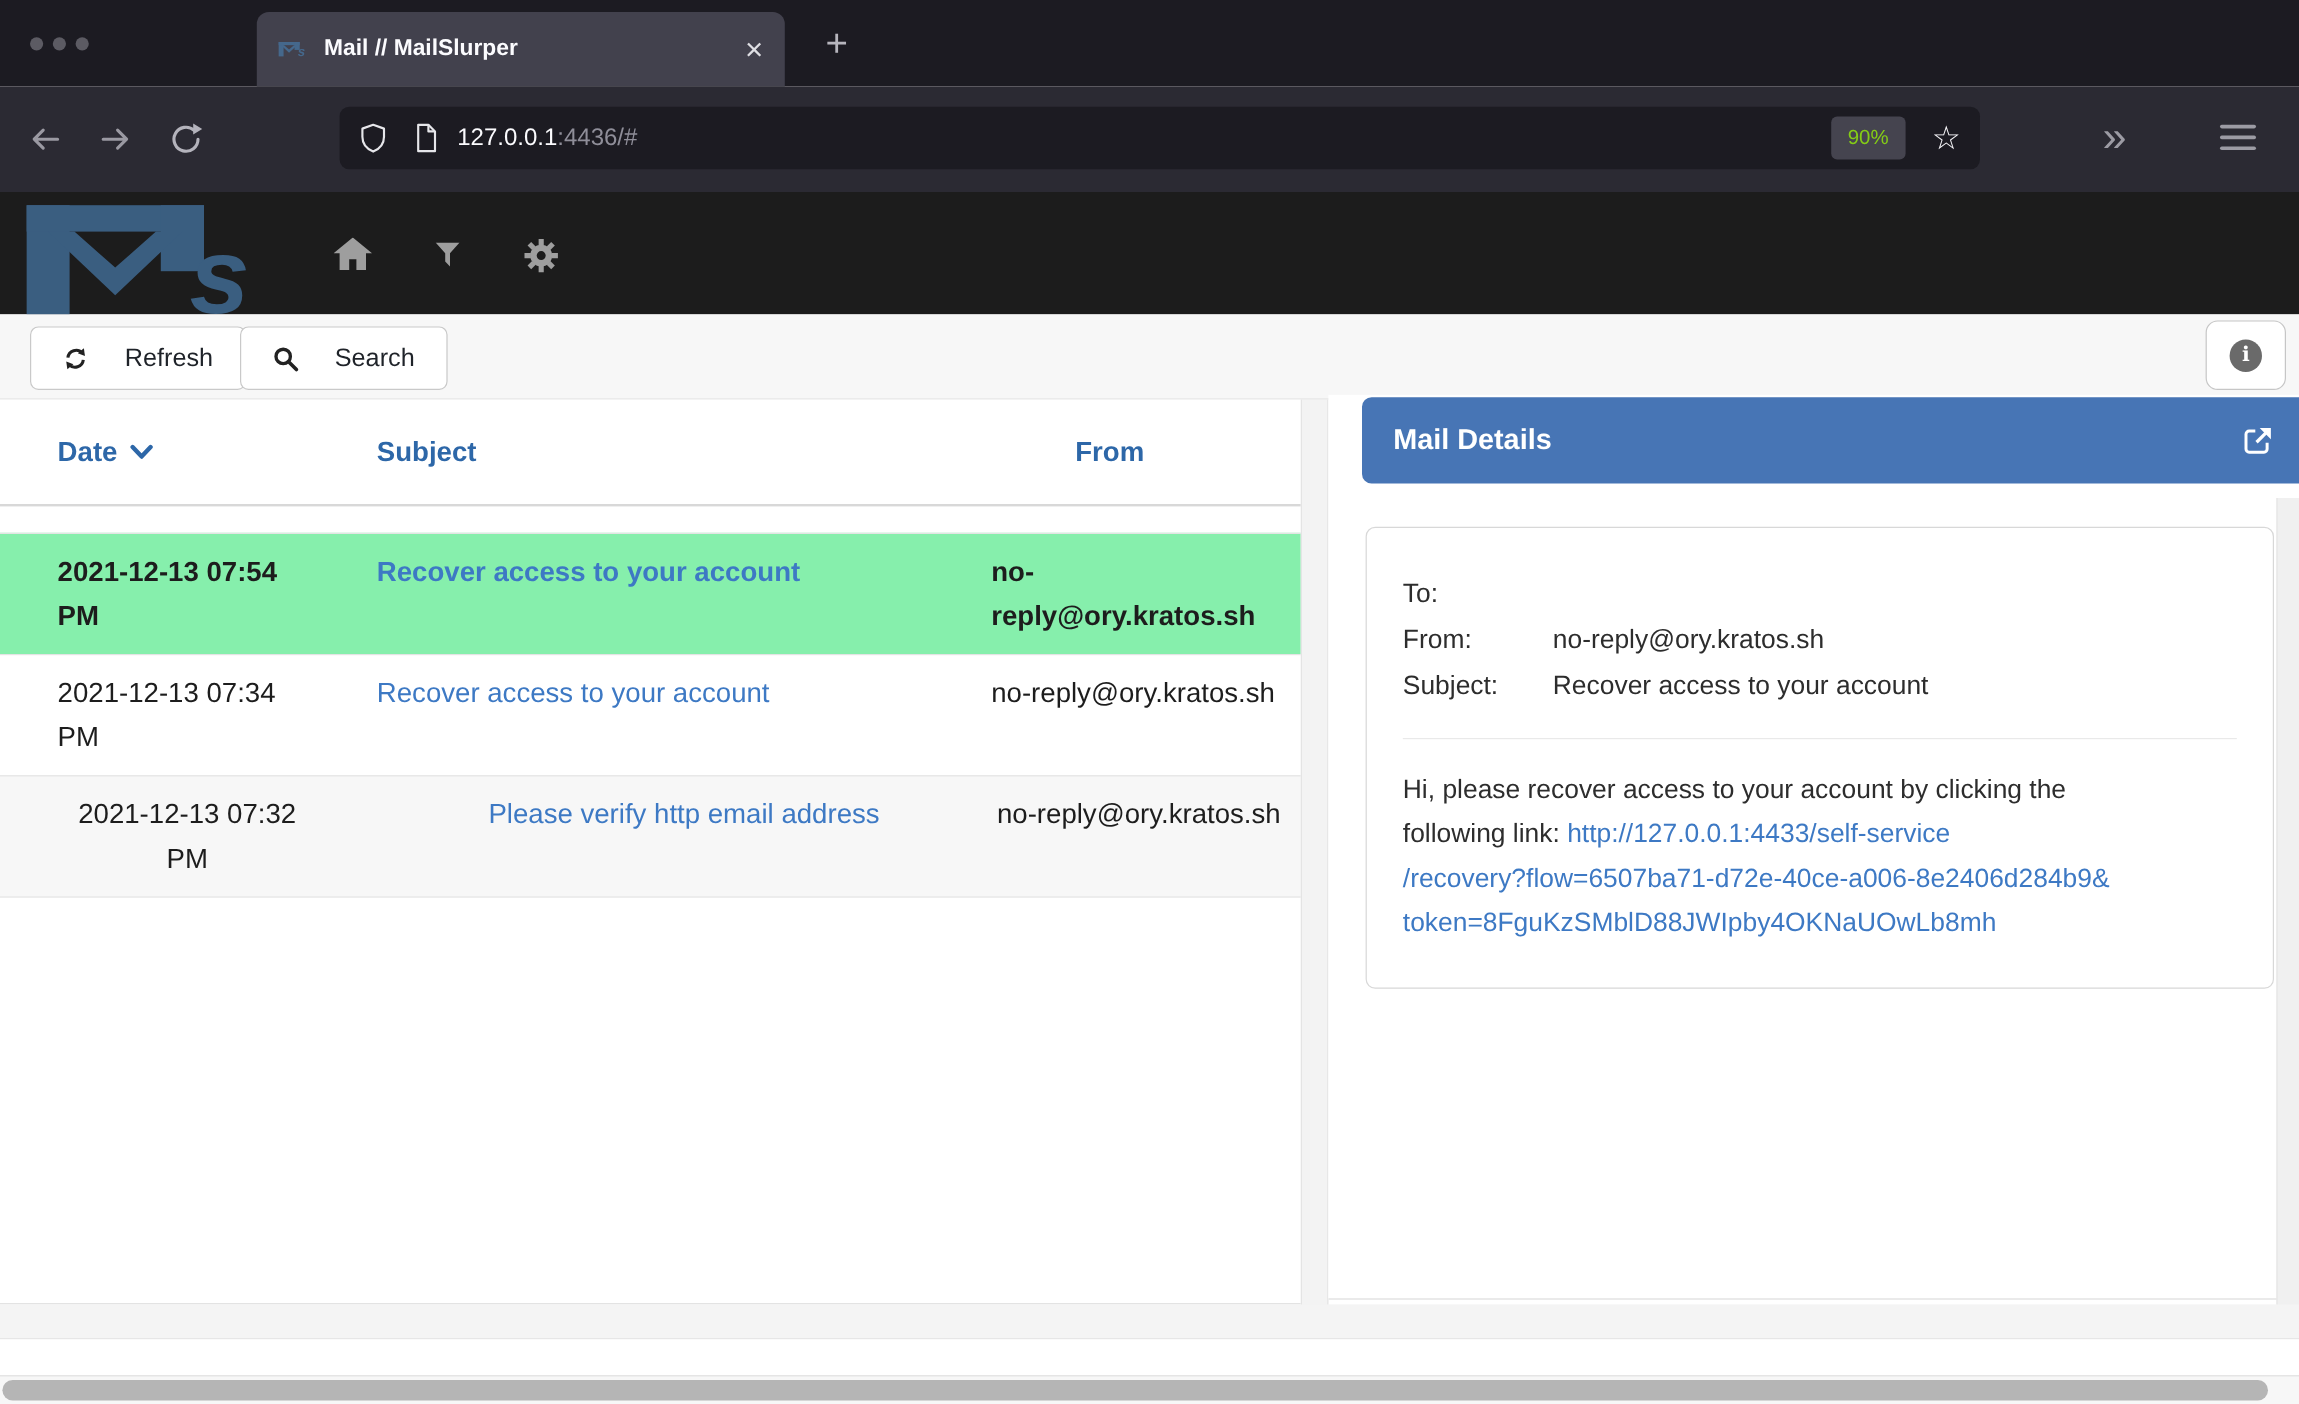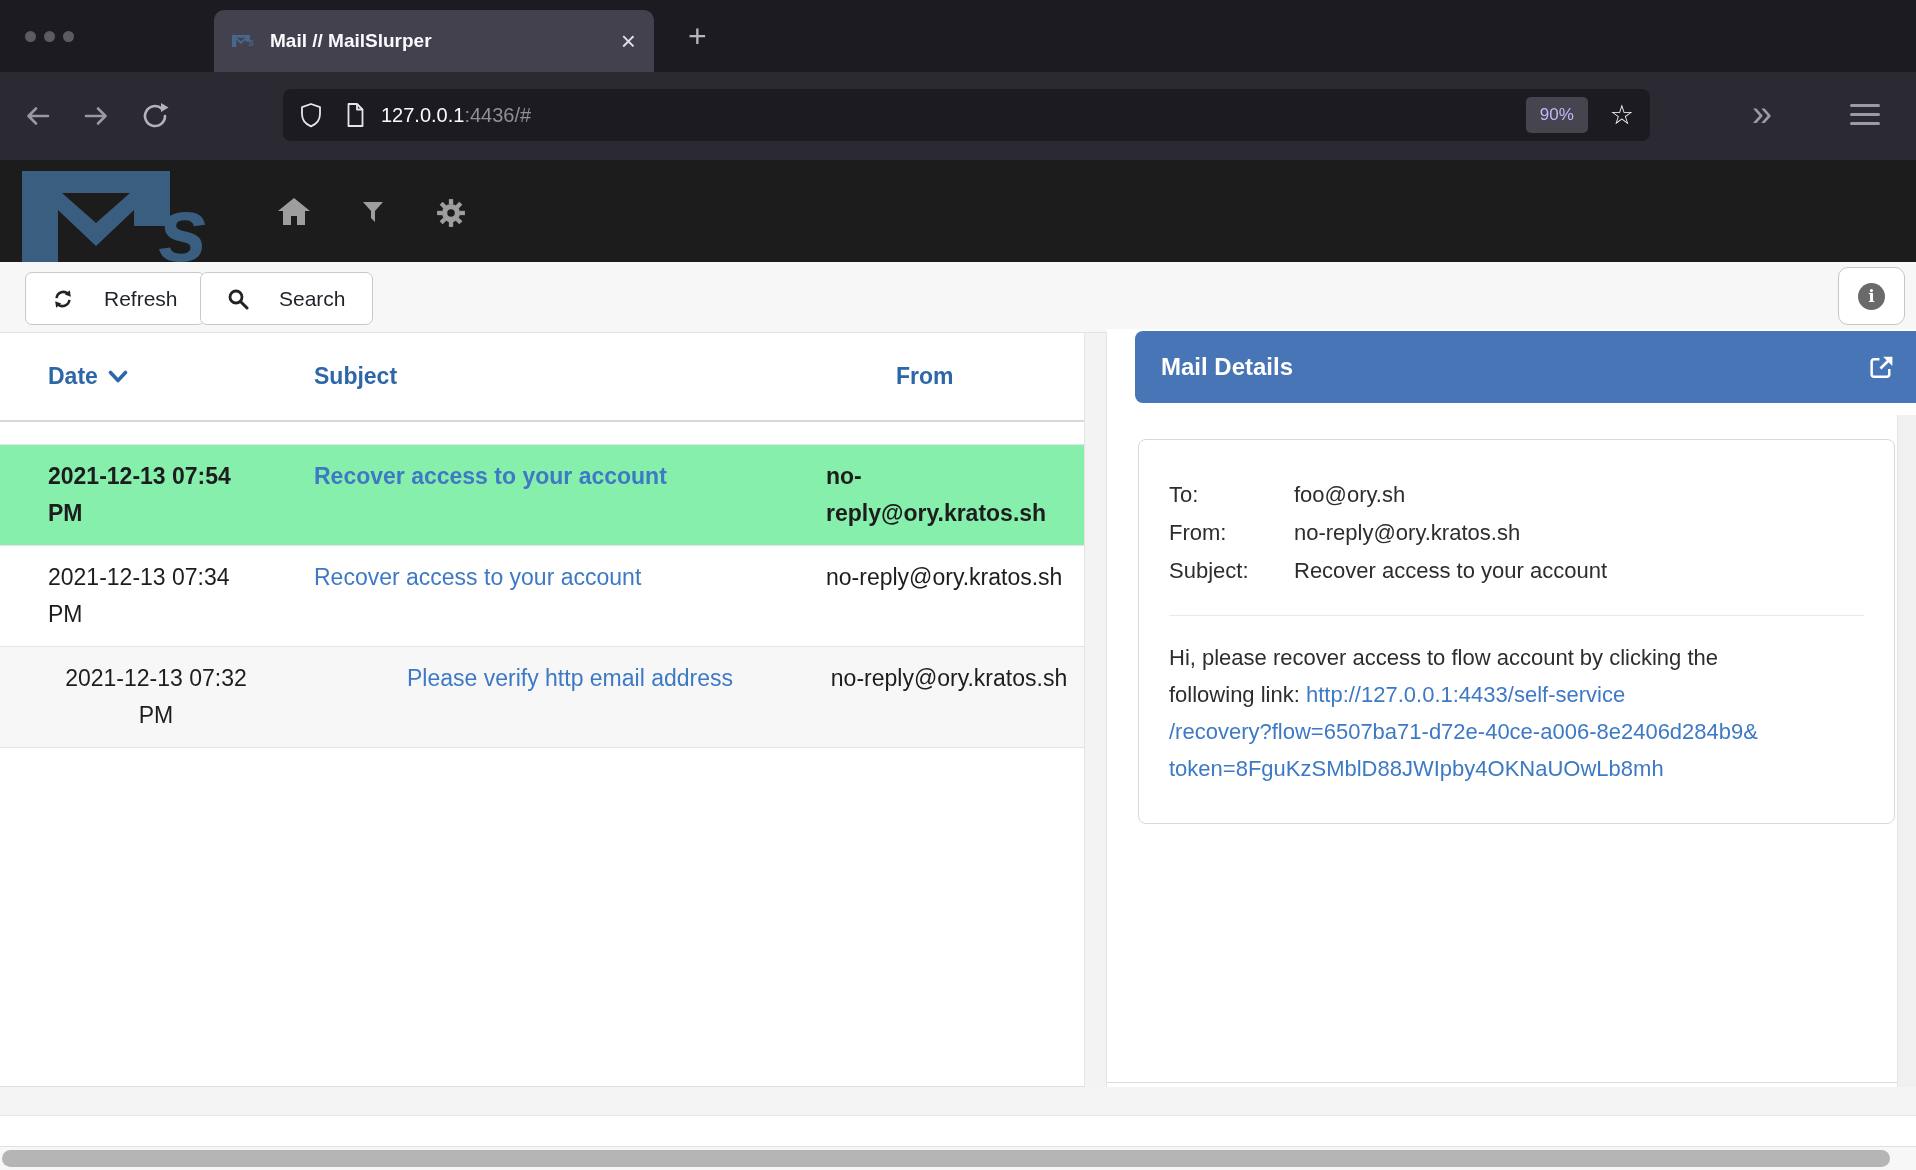--- a/index.html
+++ b/index.html
@@ -17,21 +17,21 @@
   .tab-close{color:#dfdfe4;font-size:26px;line-height:1;margin-left:8px;cursor:default;}
   .newtab{position:absolute;left:688px;top:18px;color:#b6b5bd;font-size:32px;font-weight:300;line-height:36px;}
 
   .navbar{position:absolute;left:0;top:72px;width:1916px;height:88px;background:#2b2a33;}
   .navbtn{position:absolute;top:29px;width:30px;height:30px;}
   .urlbar{position:absolute;left:283px;top:17px;width:1367px;height:52px;background:#1c1b22;
           border-radius:8px;display:flex;align-items:center;padding:0 16px;justify-content:space-between;}
   .url{font-size:20px;margin-left:14px;white-space:nowrap;}
   .url .host{color:#fbfbfe;}
   .url .path{color:#8f8e99;}
-  .zoom-pill{margin-left:auto;background:#45444f;color:#c4b5fd;font-size:17px;
+  .zoom-pill{margin-left:auto;background:#45444f;color:#84cc16;font-size:17px;
              padding:8px 14px;border-radius:5px;}
   .star{color:#fbfbfe;font-size:27px;margin-left:22px;line-height:1;}
   .overflow{position:absolute;left:1752px;top:20px;color:#9c9ba4;font-size:36px;line-height:44px;letter-spacing:-4px;}
   .hamburger{position:absolute;left:1850px;top:32px;width:30px;}
   .hamburger i{display:block;height:3px;background:#9c9ba4;border-radius:2px;margin-bottom:6px;}
 
   
   .appheader{position:absolute;left:0;top:160px;width:1916px;height:102px;background:#1c1c1c;overflow:hidden;}
   .logo{position:absolute;left:22px;top:6px;}
   .hicon{position:absolute;}
@@ -240,33 +240,32 @@
       <div class="details-title">Mail Details</div>
       <svg class="ext-icon" width="29" height="29" viewBox="0 0 28 28">
         <path d="M12 6 H7 a2.5 2.5 0 0 0 -2.5 2.5 v12 a2.5 2.5 0 0 0 2.5 2.5 h12 a2.5 2.5 0 0 0 2.5 -2.5 v-5" fill="none" stroke="#ffffff" stroke-width="2.4"></path>
         <line x1="13" y1="15" x2="23" y2="5" stroke="#ffffff" stroke-width="2.6"></line>
         <polygon points="15.5,3.5 24.5,3.5 24.5,12.5" fill="#ffffff"></polygon>
       </svg>
     </div>
     <div class="details-card">
       <div class="field">
         <span>To:</span>
-        <span>foo@ory.sh</span>
       </div>
       <div class="field">
         <span>From:</span>
         <span>no-reply@ory.kratos.sh</span>
       </div>
       <div class="field">
         <span>Subject:</span>
         <span>Recover access to your account</span>
       </div>
       <hr class="card-hr">
       <p class="body-text">
-        <span>Hi, please recover access to flow account by clicking the</span><br>
+        <span>Hi, please recover access to your account by clicking the</span><br>
         <span>following link: </span><a class="body-link" href="#"><span>http://127.0.0.1:4433/self-service</span><br><span>/recovery?flow=6507ba71-d72e-40ce-a006-8e2406d284b9&amp;</span><br><span>token=8FguKzSMblD88JWIpby4OKNaUOwLb8mh</span></a>
       </p>
     </div>
   </div>
 
   <div class="right-gutter"></div>
 
   <div class="strip-gray"></div>
   <div class="strip-white"></div>
   <div class="hscroll">

